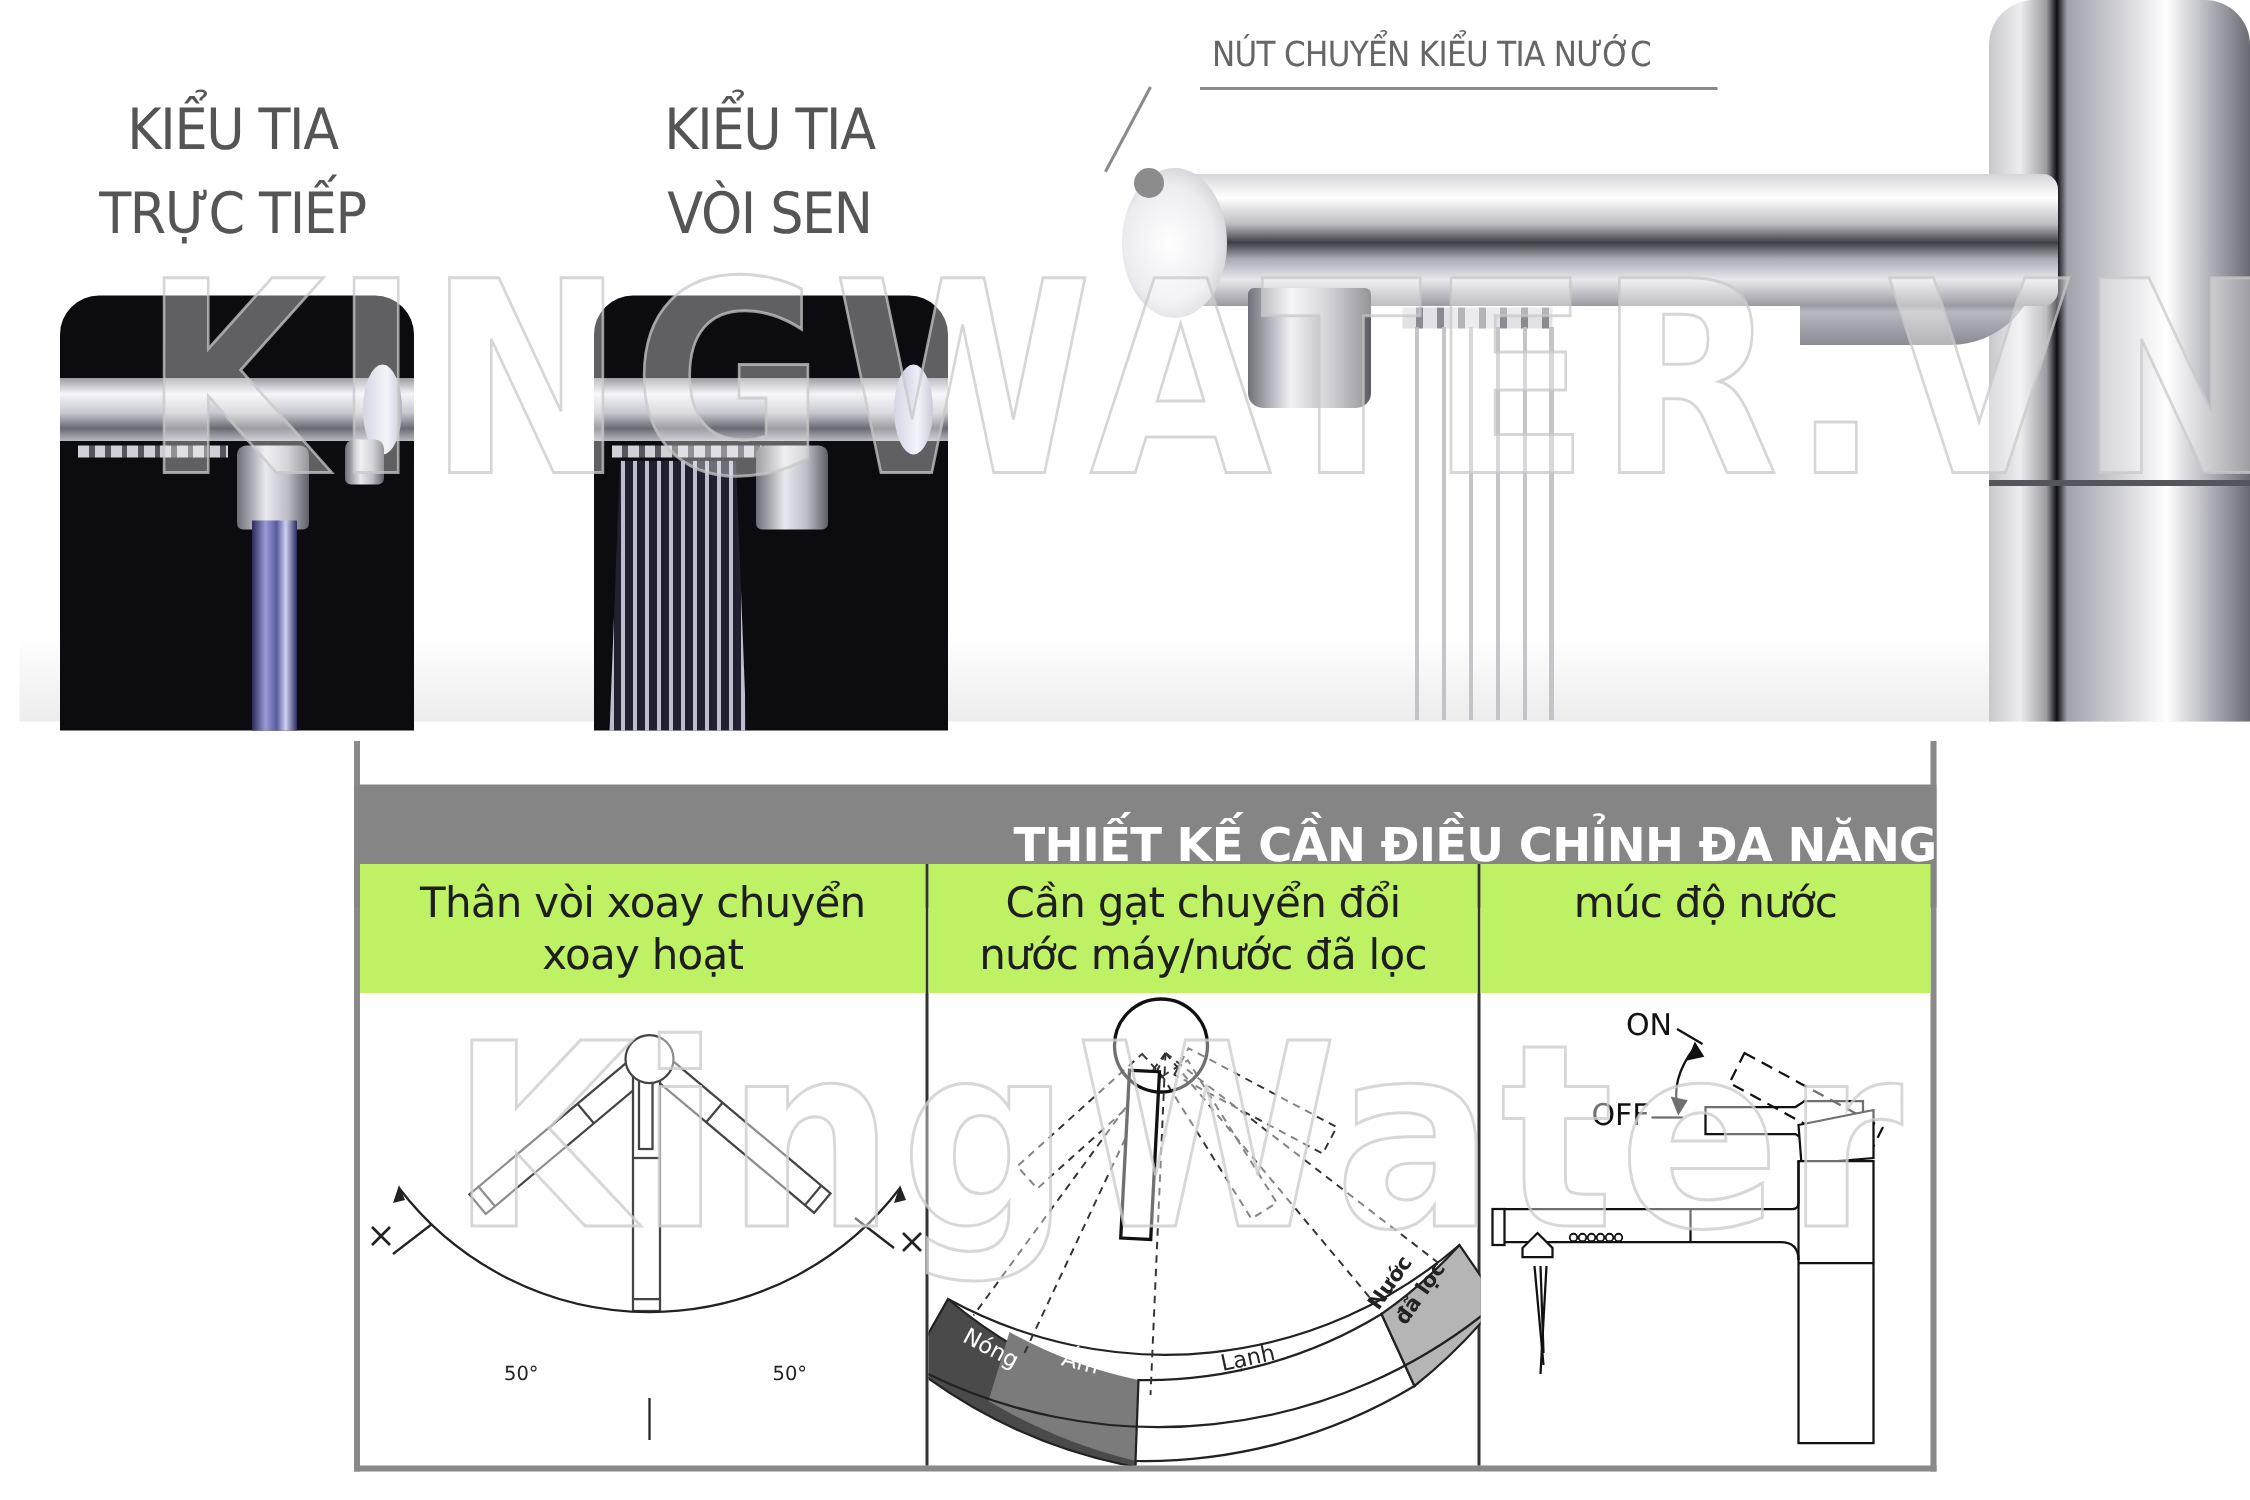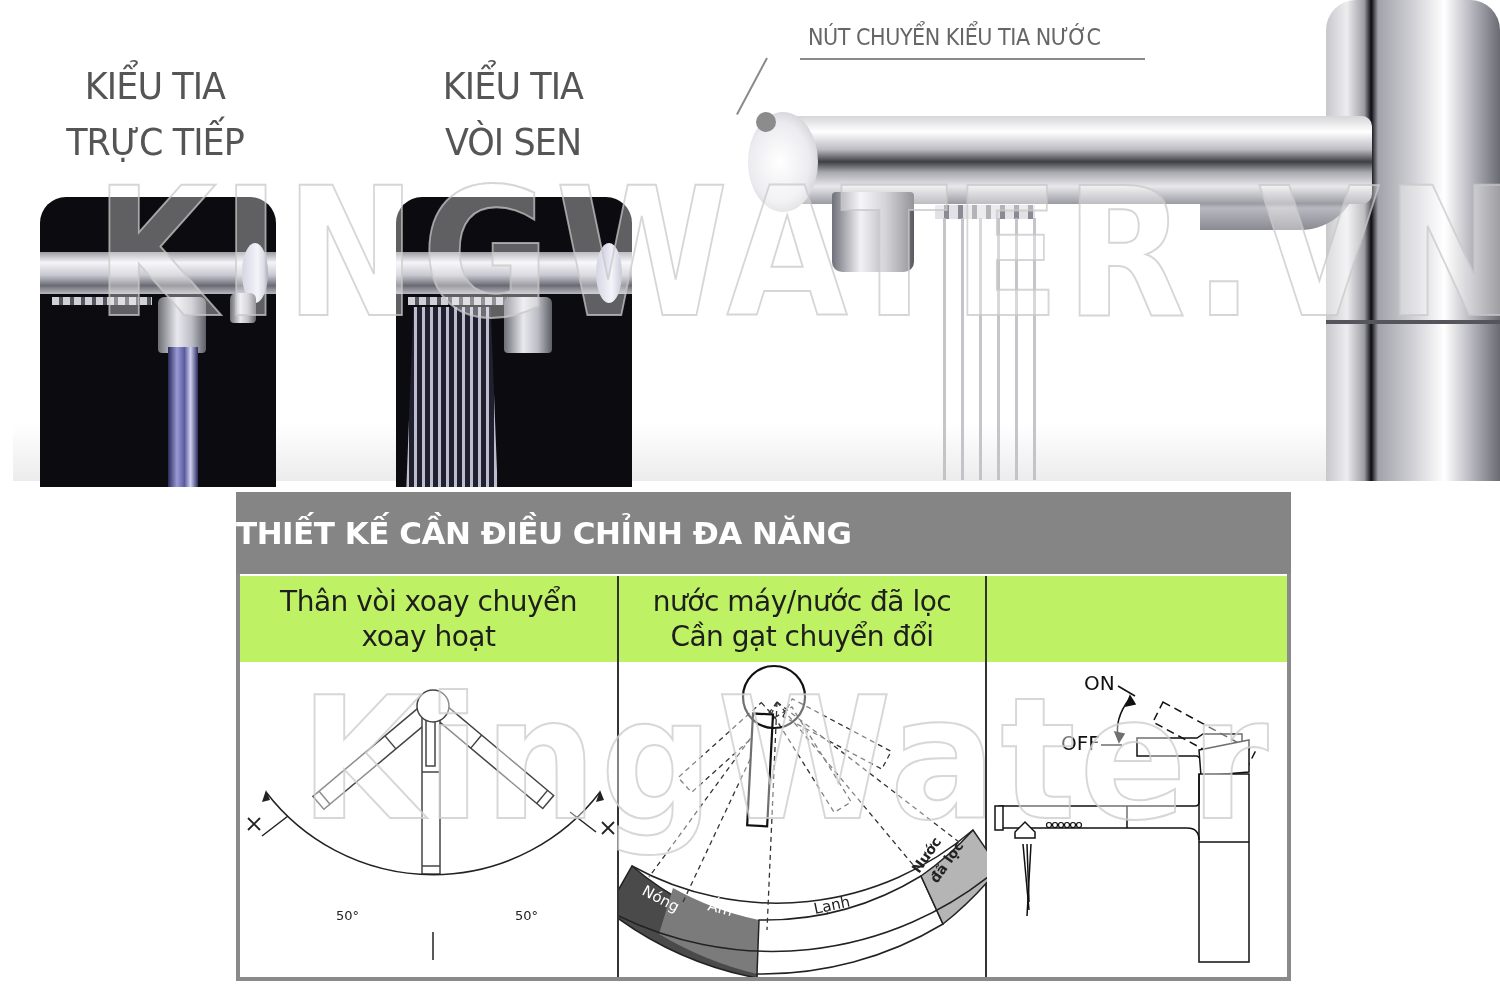--- a/index.html
+++ b/index.html
@@ -105,23 +105,23 @@
   }
   .watermark.top { left: 95px; top: 150px; font-size: 178px; transform: scaleX(0.88); transform-origin: left; }
   .watermark.bottom { left: 300px; top: 660px; font-size: 170px; color: rgba(255,255,255,0.4); -webkit-text-stroke: 2px rgba(205,205,205,0.8); letter-spacing: 4px; transform: scaleX(0.93); transform-origin: left; }
 
   
   .feature-box {
     position: absolute; left: 236px; top: 494px; width: 1055px; height: 487px;
     border: 4px solid #8a8a8a; border-top: none; background: #ffffff;
   }
   .feature-title {
-    position: absolute; left: 236px; top: 492px; width: 1055px; height: 82px;
+    position: absolute; left: 236px; top: 523px; width: 1055px; height: 82px;
     background: #858585; color: #ffffff; font-family: "DejaVu Sans", sans-serif;
-    font-weight: bold; font-size: 31px; text-align: left; line-height: 82px; letter-spacing: -0.5px;
+    font-weight: bold; font-size: 31px; text-align: right; line-height: 82px; letter-spacing: -0.5px;
   }
   .feature-cols { position: absolute; left: 240px; top: 576px; width: 1047px; height: 401px; display: flex; }
   .feature-col { position: relative; height: 100%; }
   .feature-col.c1 { width: 379px; border-right: 2px solid #333; }
   .feature-col.c2 { width: 368px; border-right: 2px solid #333; }
   .feature-col.c3 { width: 300px; }
   .feature-col-head {
     height: 86px; background: #bef264; text-align: center; font-family: "DejaVu Sans", sans-serif;
     font-size: 28px; line-height: 35px; padding-top: 8px; color: #1e1e1e; letter-spacing: -0.5px;
   }
@@ -223,22 +223,22 @@
             <line x1="374" y1="160" x2="362" y2="172"></line>
         </g>
         <text class="svg-text" x="96" y="258" font-size="13" fill="#222">50°</text>
         <text class="svg-text" x="275" y="258" font-size="13" fill="#222">50°</text>
       </svg>
     </div>
   </div>
 
   <div class="feature-col c2">
     <div class="feature-col-head">
+      <div>Cần gạt chuyển đổi</div>
       <div>nước máy/nước đã lọc</div>
-      <div>Cần gạt chuyển đổi</div>
     </div>
     <div class="feature-col-body">
       <svg width="368" height="315" viewBox="0 0 368 315">
 
         <g stroke="#222" stroke-width="1.5">
           <path d="M 13 204 A 300 300 0 0 0 140 268 L 138 316 A 350 350 0 0 1 -12 248 Z" fill="#4a4a4a"></path>
           <path d="M 54 226 A 300 300 0 0 0 140 258 L 138 312 A 350 350 0 0 1 40 272 Z" fill="#7b7b7b" stroke="none"></path>
           <path d="M 140 258 A 300 300 0 0 0 302 214 L 324 262 A 350 350 0 0 1 138 312 Z" fill="#ffffff"></path>
           <path d="M 302 214 A 300 300 0 0 0 354 168 L 380 206 A 350 350 0 0 1 324 262 Z" fill="#b5b5b5"></path>
           <path d="M 13 204 A 300 300 0 0 0 354 168" fill="none"></path>
@@ -264,20 +264,21 @@
         <text class="svg-text" x="88" y="248" font-size="15" fill="#fff" transform="rotate(14 88 248)">Ấm</text>
         <text class="svg-text" x="196" y="252" font-size="15" fill="#222" transform="rotate(-12 196 252)">Lạnh</text>
         <text class="svg-text" x="300" y="212" font-size="14" font-weight="bold" fill="#222" transform="rotate(-55 300 212)">Nước</text>
         <text class="svg-text" x="318" y="222" font-size="14" font-weight="bold" fill="#222" transform="rotate(-55 318 222)">đã lọc</text>
       </svg>
     </div>
   </div>
 
   <div class="feature-col c3">
     <div class="feature-col-head">
+      <div>múc độ nước</div>
     </div>
     <div class="feature-col-body">
       <svg width="300" height="315" viewBox="0 0 300 315">
         <text class="svg-text" x="97" y="28" font-size="20" fill="#111">ON</text>
         <text class="svg-text" x="74" y="88" font-size="20" fill="#111">OFF</text>
         <g fill="none" stroke="#111" stroke-width="1.5">
           <line x1="131" y1="24" x2="148" y2="34"></line>
           <line x1="114" y1="83" x2="135" y2="83"></line>
           <path d="M 143 36 Q 126 58 132 78"></path>
           <polygon points="143,34 139,44 148,42" fill="#111"></polygon>

